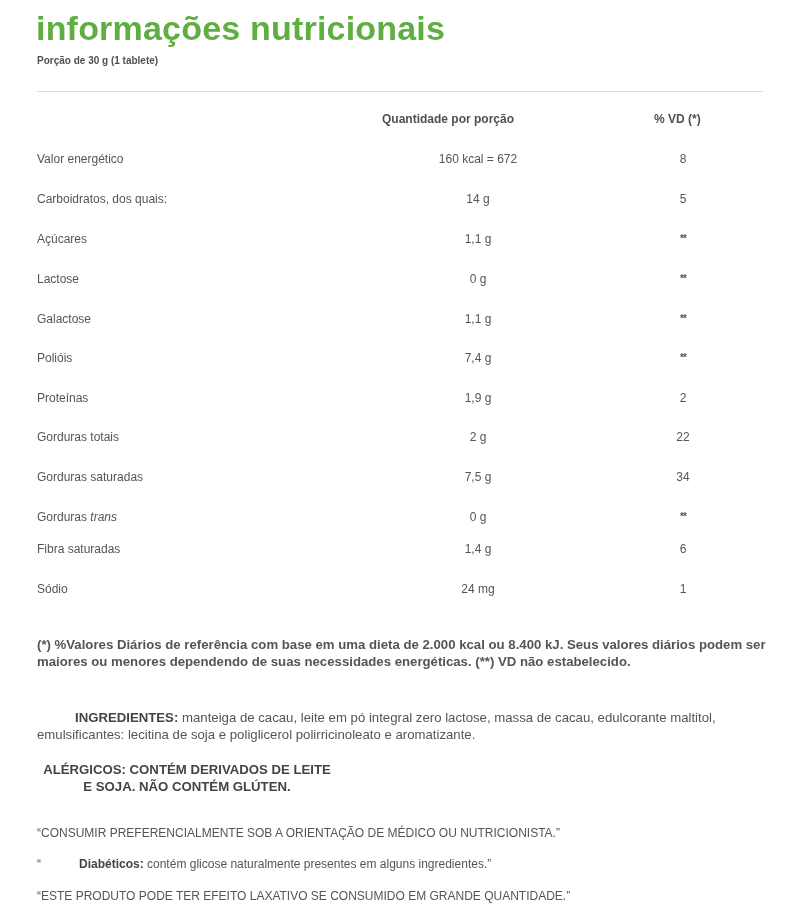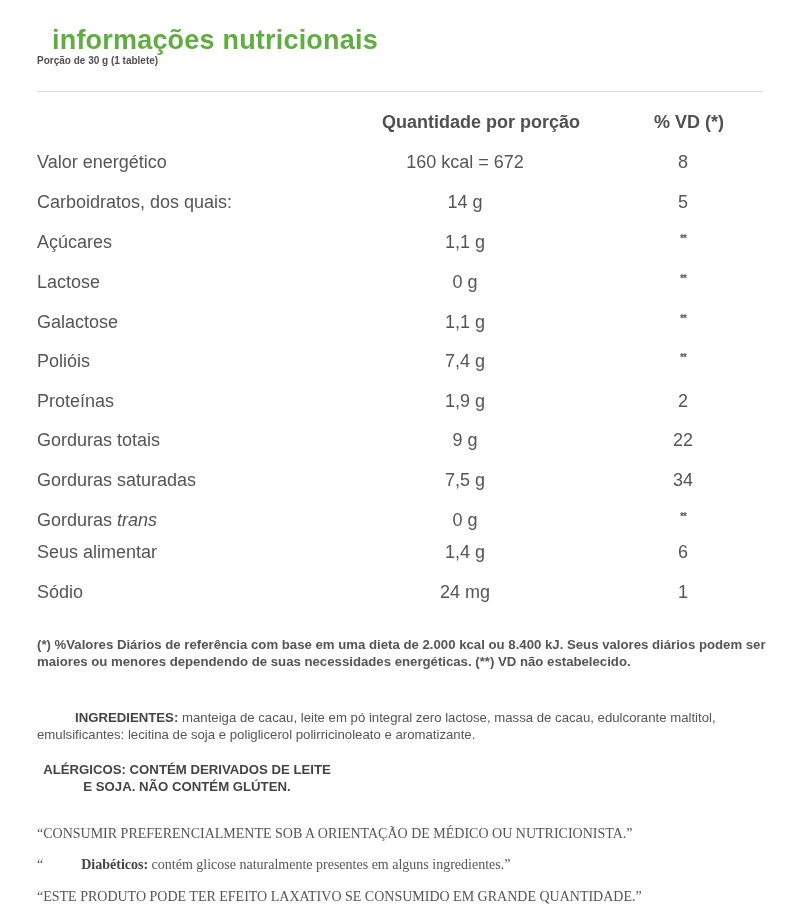--- a/index.html
+++ b/index.html
@@ -1,35 +1,35 @@
 <!DOCTYPE html>
 <html><head>
 <meta charset="utf-8">
 <style>
   html, body { margin:0; padding:0; background:#ffffff; }
   body { width:800px; height:914px; position:relative; overflow:hidden;
          font-family:"Liberation Sans", sans-serif; color:#555555; }
-  .title { position:absolute; left:36px; top:9px; font-size:27px; font-weight:bold;
-           color:#5fae42; letter-spacing:0.2px; margin:16px; }
+  .title { position:absolute; left:36px; top:9px; font-size:34px; font-weight:bold;
+           color:#5fae42; letter-spacing:0.2px; margin:0; }
   .portion { position:absolute; left:37px; top:55px; font-size:10px; font-weight:bold; color:#505050; }
   .divider { position:absolute; left:37px; top:91px; width:726px; height:0; border-top:1.5px solid #dddddd; }
-  .th, .cell { position:absolute; font-size:18px; color:#555555; white-space:nowrap; }
+  .th, .cell { position:absolute; font-size:12px; color:#555555; white-space:nowrap; }
   .th { font-weight:bold; color:#505050; top:112px; }
   .th.qty { left:382px; }
   .th.vd { left:654px; }
   .row { position:absolute; left:0; width:783px; height:20px; }
   .row .name { left:37px; }
-  .row .qty { left:465px; transform:translateX(-50%); }
+  .row .qty { left:478px; transform:translateX(-50%); }
   .row .vd { left:683px; transform:translateX(-50%); }
   .row .vd.na { font-size:10px; font-weight:bold; letter-spacing:-1px; top:1px; }
   .footnote { position:absolute; left:37px; top:636px; width:730px; font-size:13.2px; line-height:17px; color:#555555;font-weight:bold; }
   .ingredients { position:absolute; left:37px; top:709px; width:730px; font-size:13.2px; line-height:17px; color:#555555; }
   .ingredients b, .diab b { color:#444444;padding-left:38px; }
   .allergens { position:absolute; left:37px; top:761px; width:300px; font-size:13.2px; line-height:17px; font-weight:bold; color:#444444;text-align:center; }
-  .warning { position:absolute; left:37px; font-size:14px; color:#555555; white-space:nowrap;font-family:Liberation Serif, serif; }
+  .warning { position:absolute; left:37px; font-size:12px; color:#555555; white-space:nowrap; }
   i { font-style:italic; }
 </style>
 </head>
 <body>
 
 <h1 class="title">informações nutricionais</h1>
 <div class="portion">Porção de 30 g (1 tablete)</div>
 <div class="divider"></div>
 
 <div>
@@ -66,35 +66,35 @@
     <span class="cell qty">7,4 g</span>
     <span class="cell vd na">**</span>
   </div>
   <div class="row" style="top:391px">
     <span class="cell name">Proteínas</span>
     <span class="cell qty">1,9 g</span>
     <span class="cell vd">2</span>
   </div>
   <div class="row" style="top:430px">
     <span class="cell name">Gorduras totais</span>
-    <span class="cell qty">9 g</span>
+    <span class="cell qty">2 g</span>
     <span class="cell vd">22</span>
   </div>
   <div class="row" style="top:470px">
     <span class="cell name">Gorduras saturadas</span>
     <span class="cell qty">7,5 g</span>
     <span class="cell vd">34</span>
   </div>
   <div class="row" style="top:510px">
     <span class="cell name"><span>Gorduras </span><i>trans</i></span>
     <span class="cell qty">0 g</span>
     <span class="cell vd na">**</span>
   </div>
   <div class="row" style="top:542px">
-    <span class="cell name">Seus alimentar</span>
+    <span class="cell name">Fibra saturadas</span>
     <span class="cell qty">1,4 g</span>
     <span class="cell vd">6</span>
   </div>
   <div class="row" style="top:582px">
     <span class="cell name">Sódio</span>
     <span class="cell qty">24 mg</span>
     <span class="cell vd">1</span>
   </div>
 </div>
 

